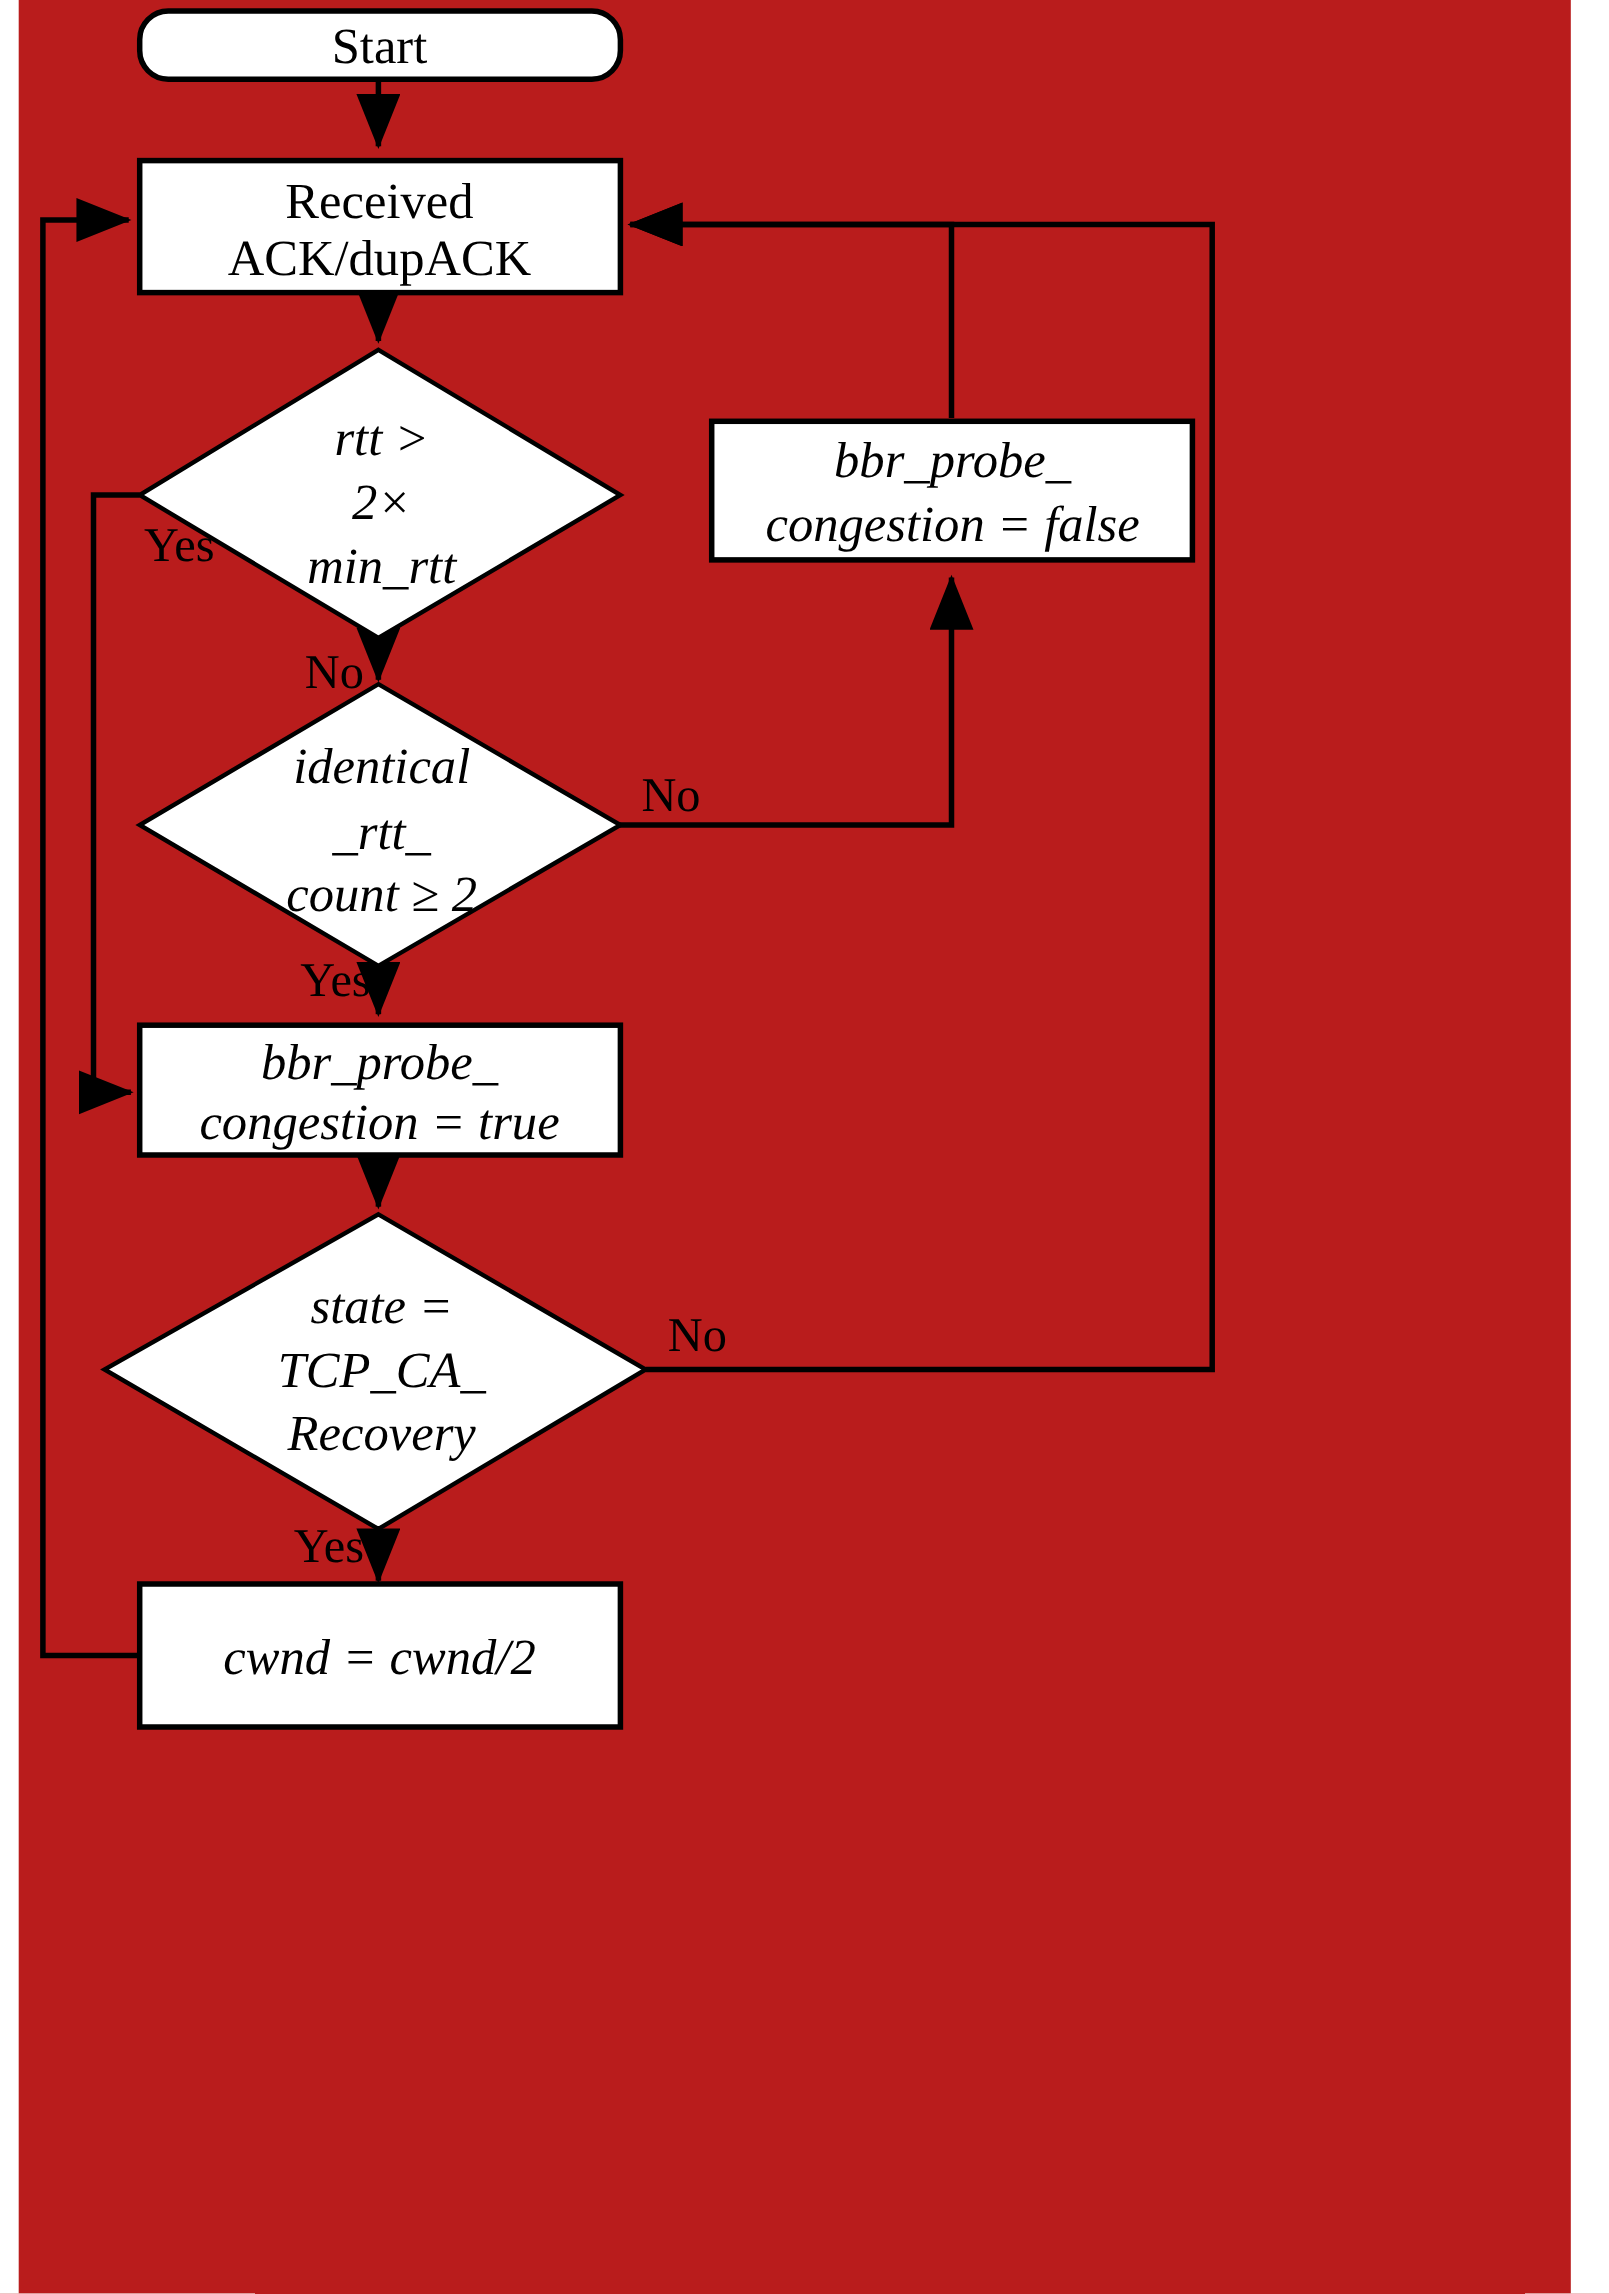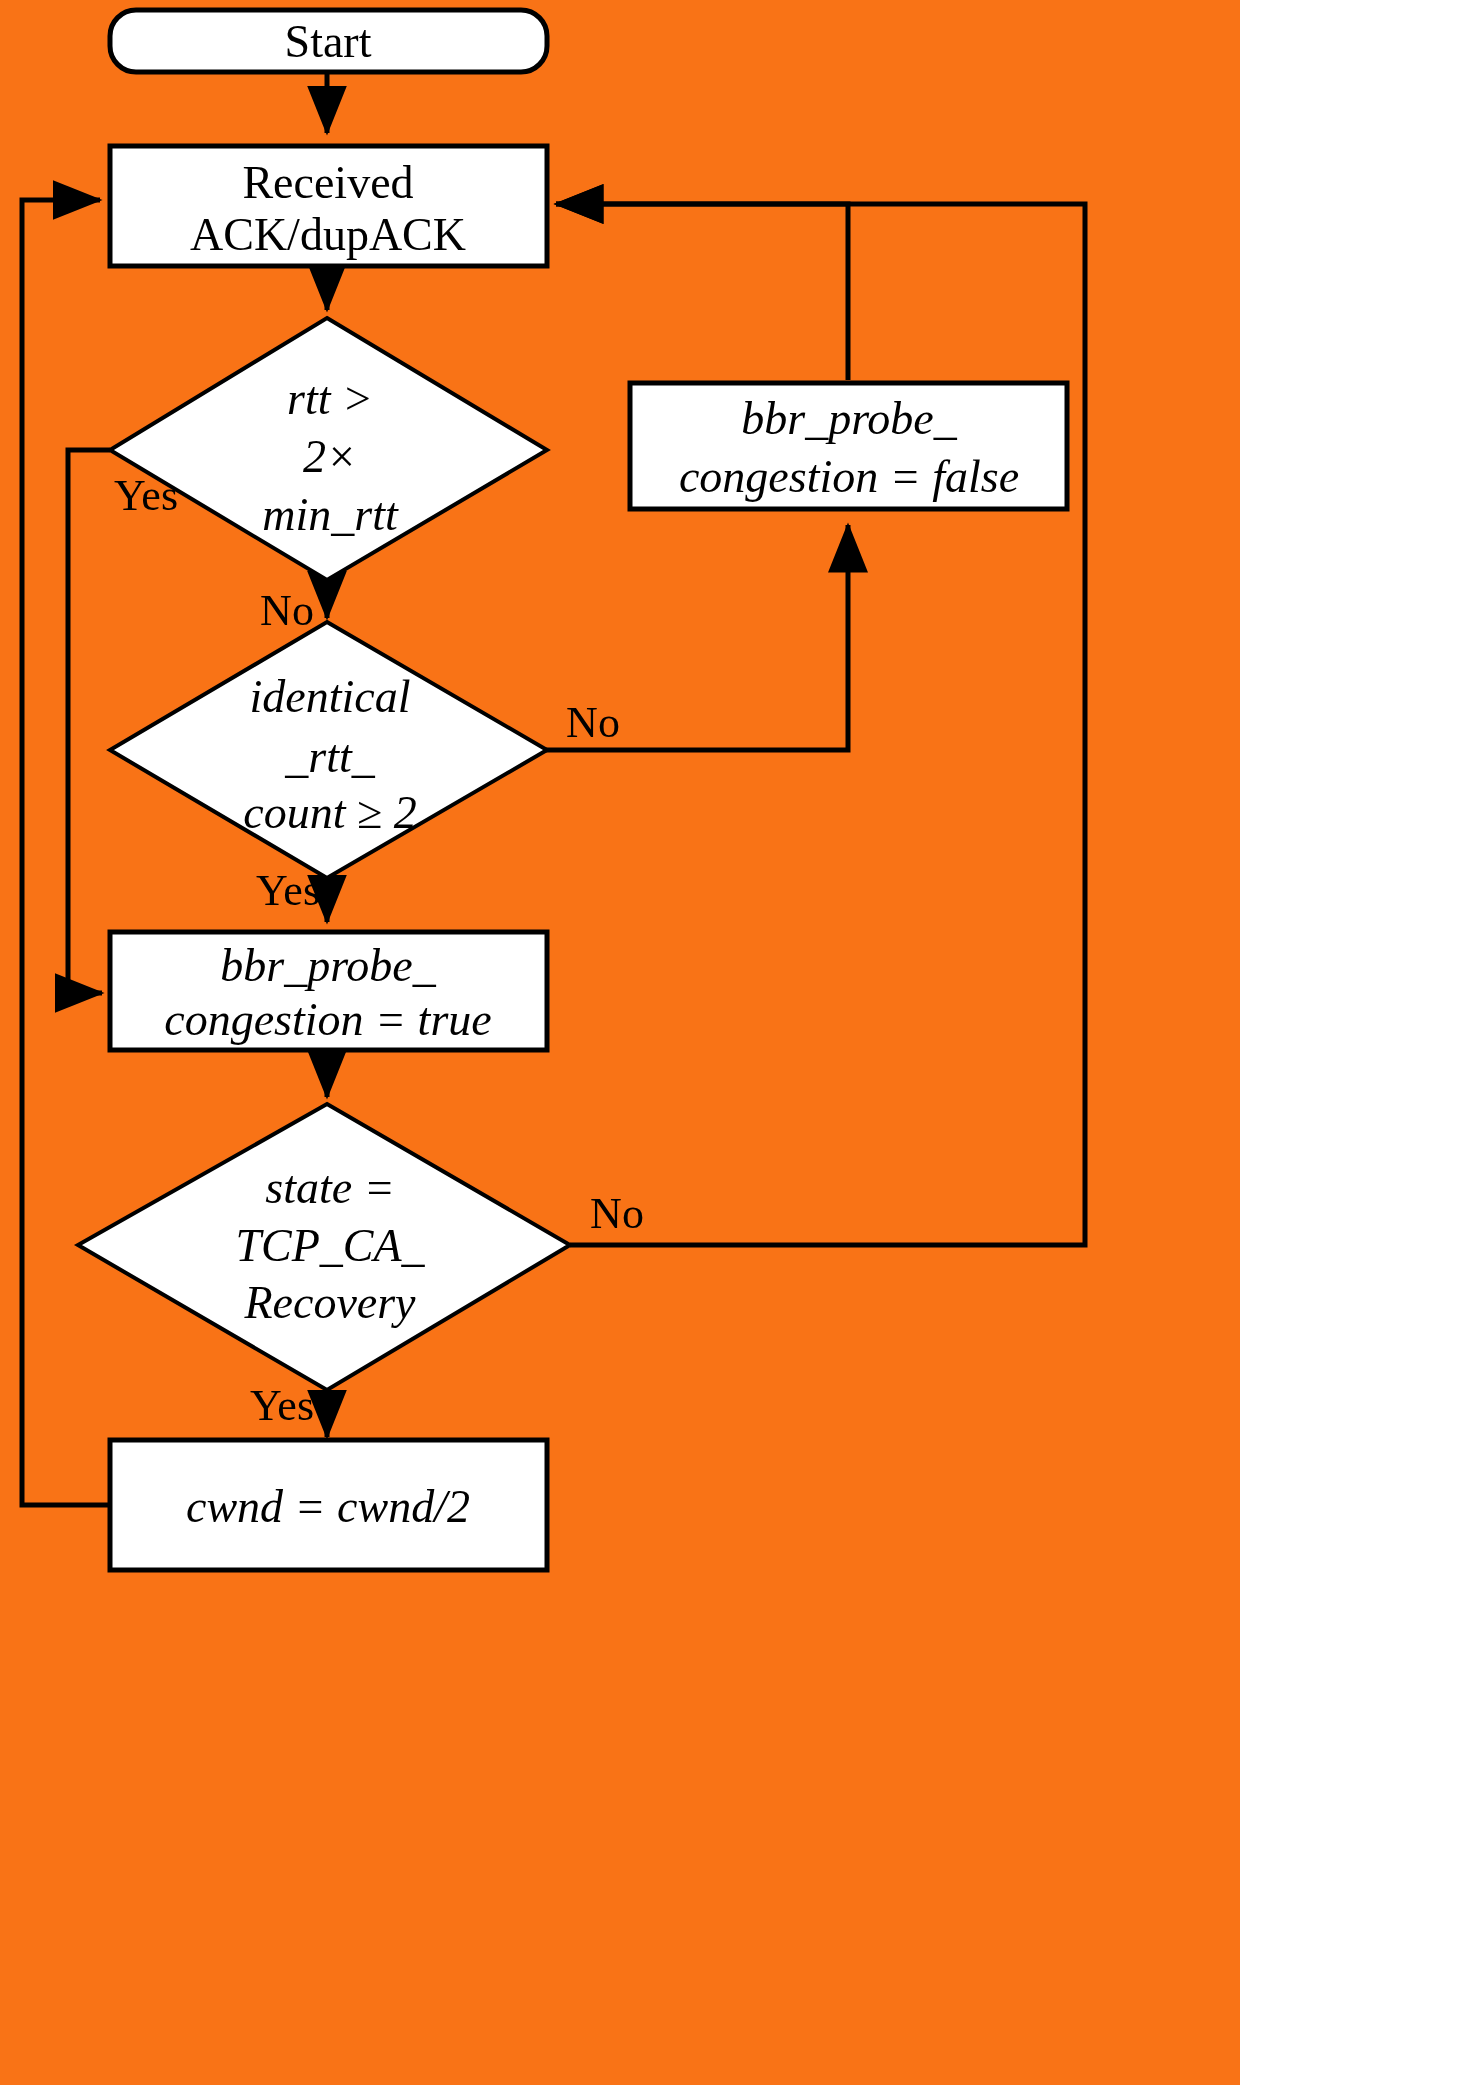--- a/index.html
+++ b/index.html
@@ -1,16 +1,16 @@
 <!DOCTYPE html>
 <html><head>
 <meta charset="utf-8">
 <style>
   html,body{margin:0;padding:0;background:#ffffff;}
-  #page{position:relative;width:1240px;height:2085px;background:#f97316;overflow:hidden;}
+  #page{position:relative;width:1411px;height:2085px;background:#b91c1c;overflow:hidden;margin-left:17px;}
   svg{display:block;}
   .shape{fill:#ffffff;stroke:#000000;stroke-width:5;}
   .shape-thin{fill:#ffffff;stroke:#000000;stroke-width:4;}
   .conn{stroke:#000000;stroke-width:5;fill:none;}
   .txt{font-family:"Liberation Serif","DejaVu Serif",serif;fill:#000000;text-anchor:middle;}
   .t-roman{font-size:46px;}
   .t-italic{font-size:46px;font-style:italic;}
   .t-label{font-size:44px;}
 </style>
 </head>

